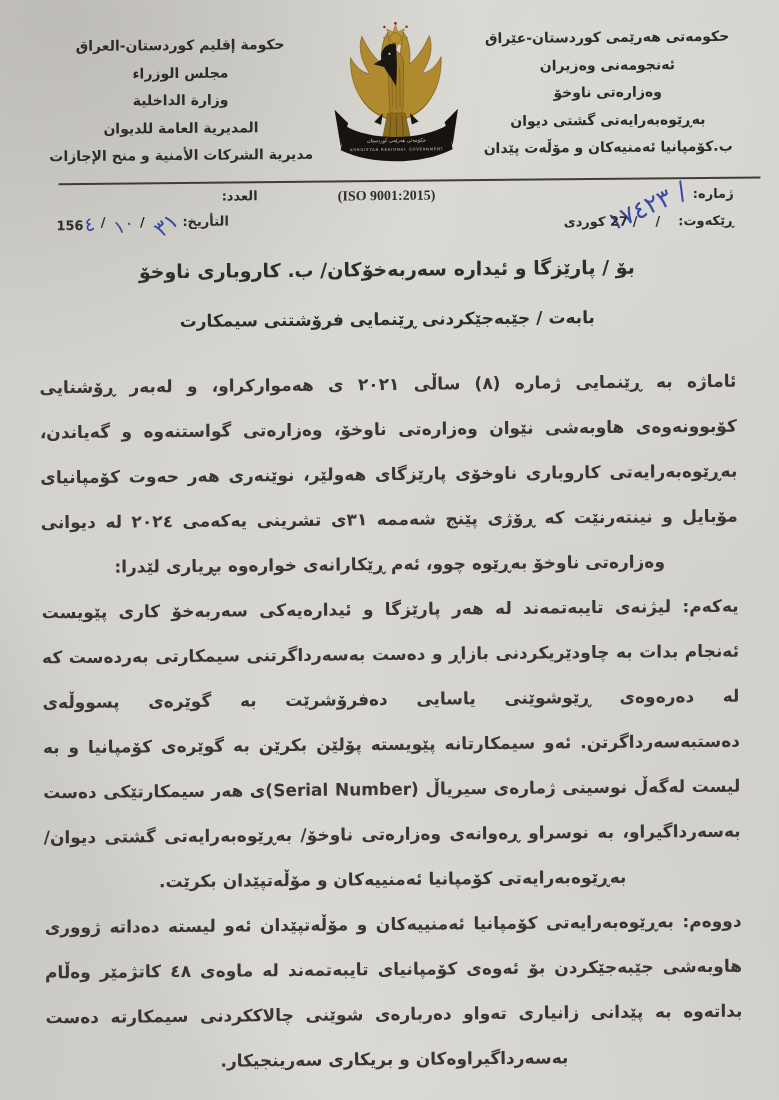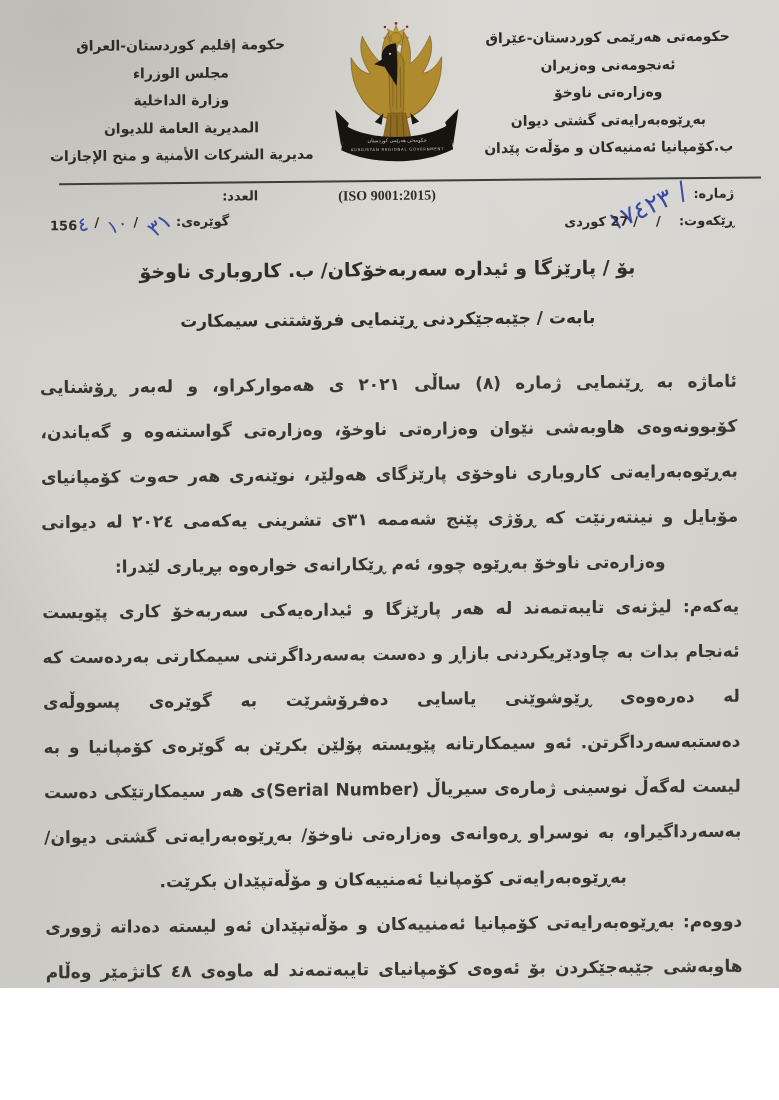--- a/index.html
+++ b/index.html
@@ -1,18 +1,18 @@
 <!DOCTYPE html>
 <html lang="ckb"><head>
 <meta charset="utf-8">
 <style>
   html,body{margin:0;padding:0;}
   body{width:779px;height:1100px;overflow:hidden;font-family:"DejaVu Sans",sans-serif;}
   .page{
-    position:relative;width:779px;height:988px;overflow:hidden;
+    position:relative;width:779px;height:1100px;overflow:hidden;
     background:
       radial-gradient(95% 60% at 8% 2%, rgba(55,52,48,.14), transparent 55%),
       radial-gradient(120% 80% at 88% 12%, rgba(255,255,255,.10), transparent 55%),
       linear-gradient(62deg, rgba(0,0,0,.045) 0 16%, transparent 24%),
       radial-gradient(90% 55% at 55% 100%, rgba(255,255,255,.10), transparent 60%),
       linear-gradient(100deg,#d2d0cb,#d9d7d2 45%,#d1cfca);
   }
   .content{position:absolute;inset:0;transform:rotate(-0.55deg);color:#34322e;}
 
   
@@ -126,21 +126,21 @@
     <div class="rule"></div>
 
     <div class="iso">(ISO 9001:2015)</div>
 
     <div class="band-rtl zh-row">ژمارە:</div>
     <div class="hand zh-hand">١٧٤٢٣ /</div>
     <div class="band-rtl rk-row">ڕێکەوت:&nbsp;&nbsp;&nbsp;&nbsp;/&nbsp;&nbsp;&nbsp;&nbsp;/ 27 کوردی</div>
 
     <div class="band-rtl adad">العدد:</div>
     <div class="band-rtl date-row">
-      <span>گوێرەی:</span>
+      <span>التأريخ:</span>
       <span class="hand h-day">٣١</span>
       <span class="sep">/</span>
       <span class="hand h-month">١٠</span>
       <span class="sep">/</span>
       <span class="year"><span>156</span><span class="hand h-year">٤</span></span>
     </div>
 
     <div class="title1">بۆ / پارێزگا و ئیدارە سەربەخۆکان/ ب. کاروباری ناوخۆ</div>
     <div class="title2">بابەت / جێبەجێکردنی ڕێنمایی فرۆشتنی سیمکارت</div>
 

